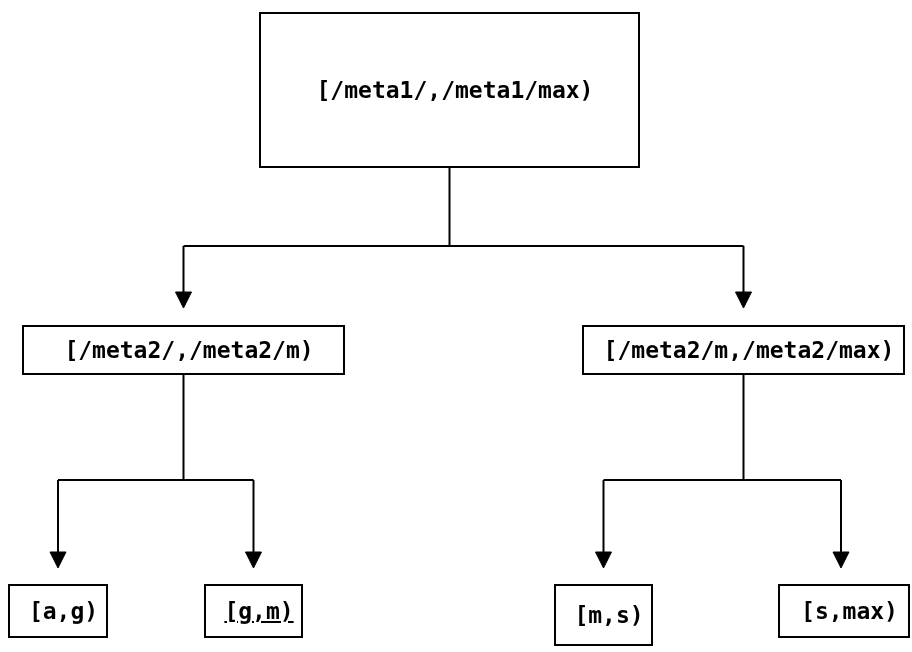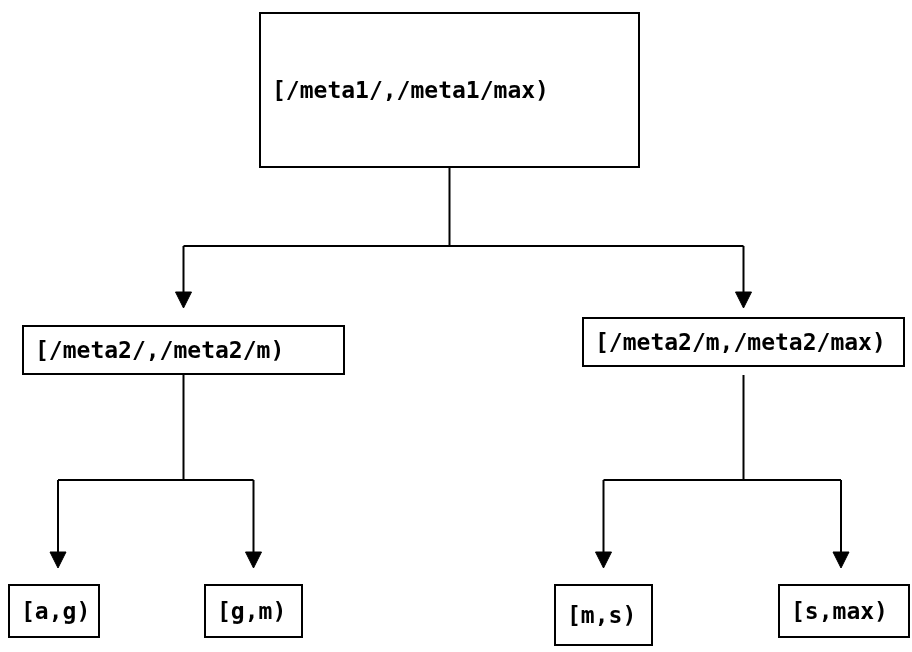--- a/index.html
+++ b/index.html
@@ -39,32 +39,32 @@
     stroke-width: 1;
   }
   .node {
     position: absolute;
     box-sizing: border-box;
     border: 2px solid var(--line);
     background: var(--node-fill);
     color: var(--text);
     display: flex;
     align-items: center;
-    justify-content: flex-start;
+    justify-content: center;
     font-weight: bold;
     font-size: 23px;
     letter-spacing: 0;
     white-space: nowrap;
     padding-left: 11px;
   }
   .node-root   { left: 259px; top: 12px;  width: 381px; height: 156px; }
   .node-left   { left: 22px;  top: 325px; width: 323px; height: 50px; }
-  .node-right  { left: 582px; top: 317px; width: 323px; height: 50px; }
-  .node-leaf-ag   { left: 8px;   top: 584px; width: 92px; height: 54px; }
-  .node-leaf-gm   { left: 204px; top: 584px; width: 99px;  height: 54px; }
+  .node-right  { left: 582px; top: 325px; width: 323px; height: 50px; }
+  .node-leaf-ag   { left: 8px;   top: 584px; width: 100px; height: 54px; }
+  .node-leaf-gm   { left: 204px; top: 584px; width: 99px;  height: 54px; text-decoration: underline; }
   .node-leaf-ms   { left: 554px; top: 584px; width: 99px;  height: 62px; }
   .node-leaf-smax { left: 778px; top: 584px; width: 132px; height: 54px; }
 </style>
 </head>
 <body>
 
 <div class="canvas">
 
   <svg class="edges" viewBox="0 0 912 652" xmlns="http://www.w3.org/2000/svg">
 

